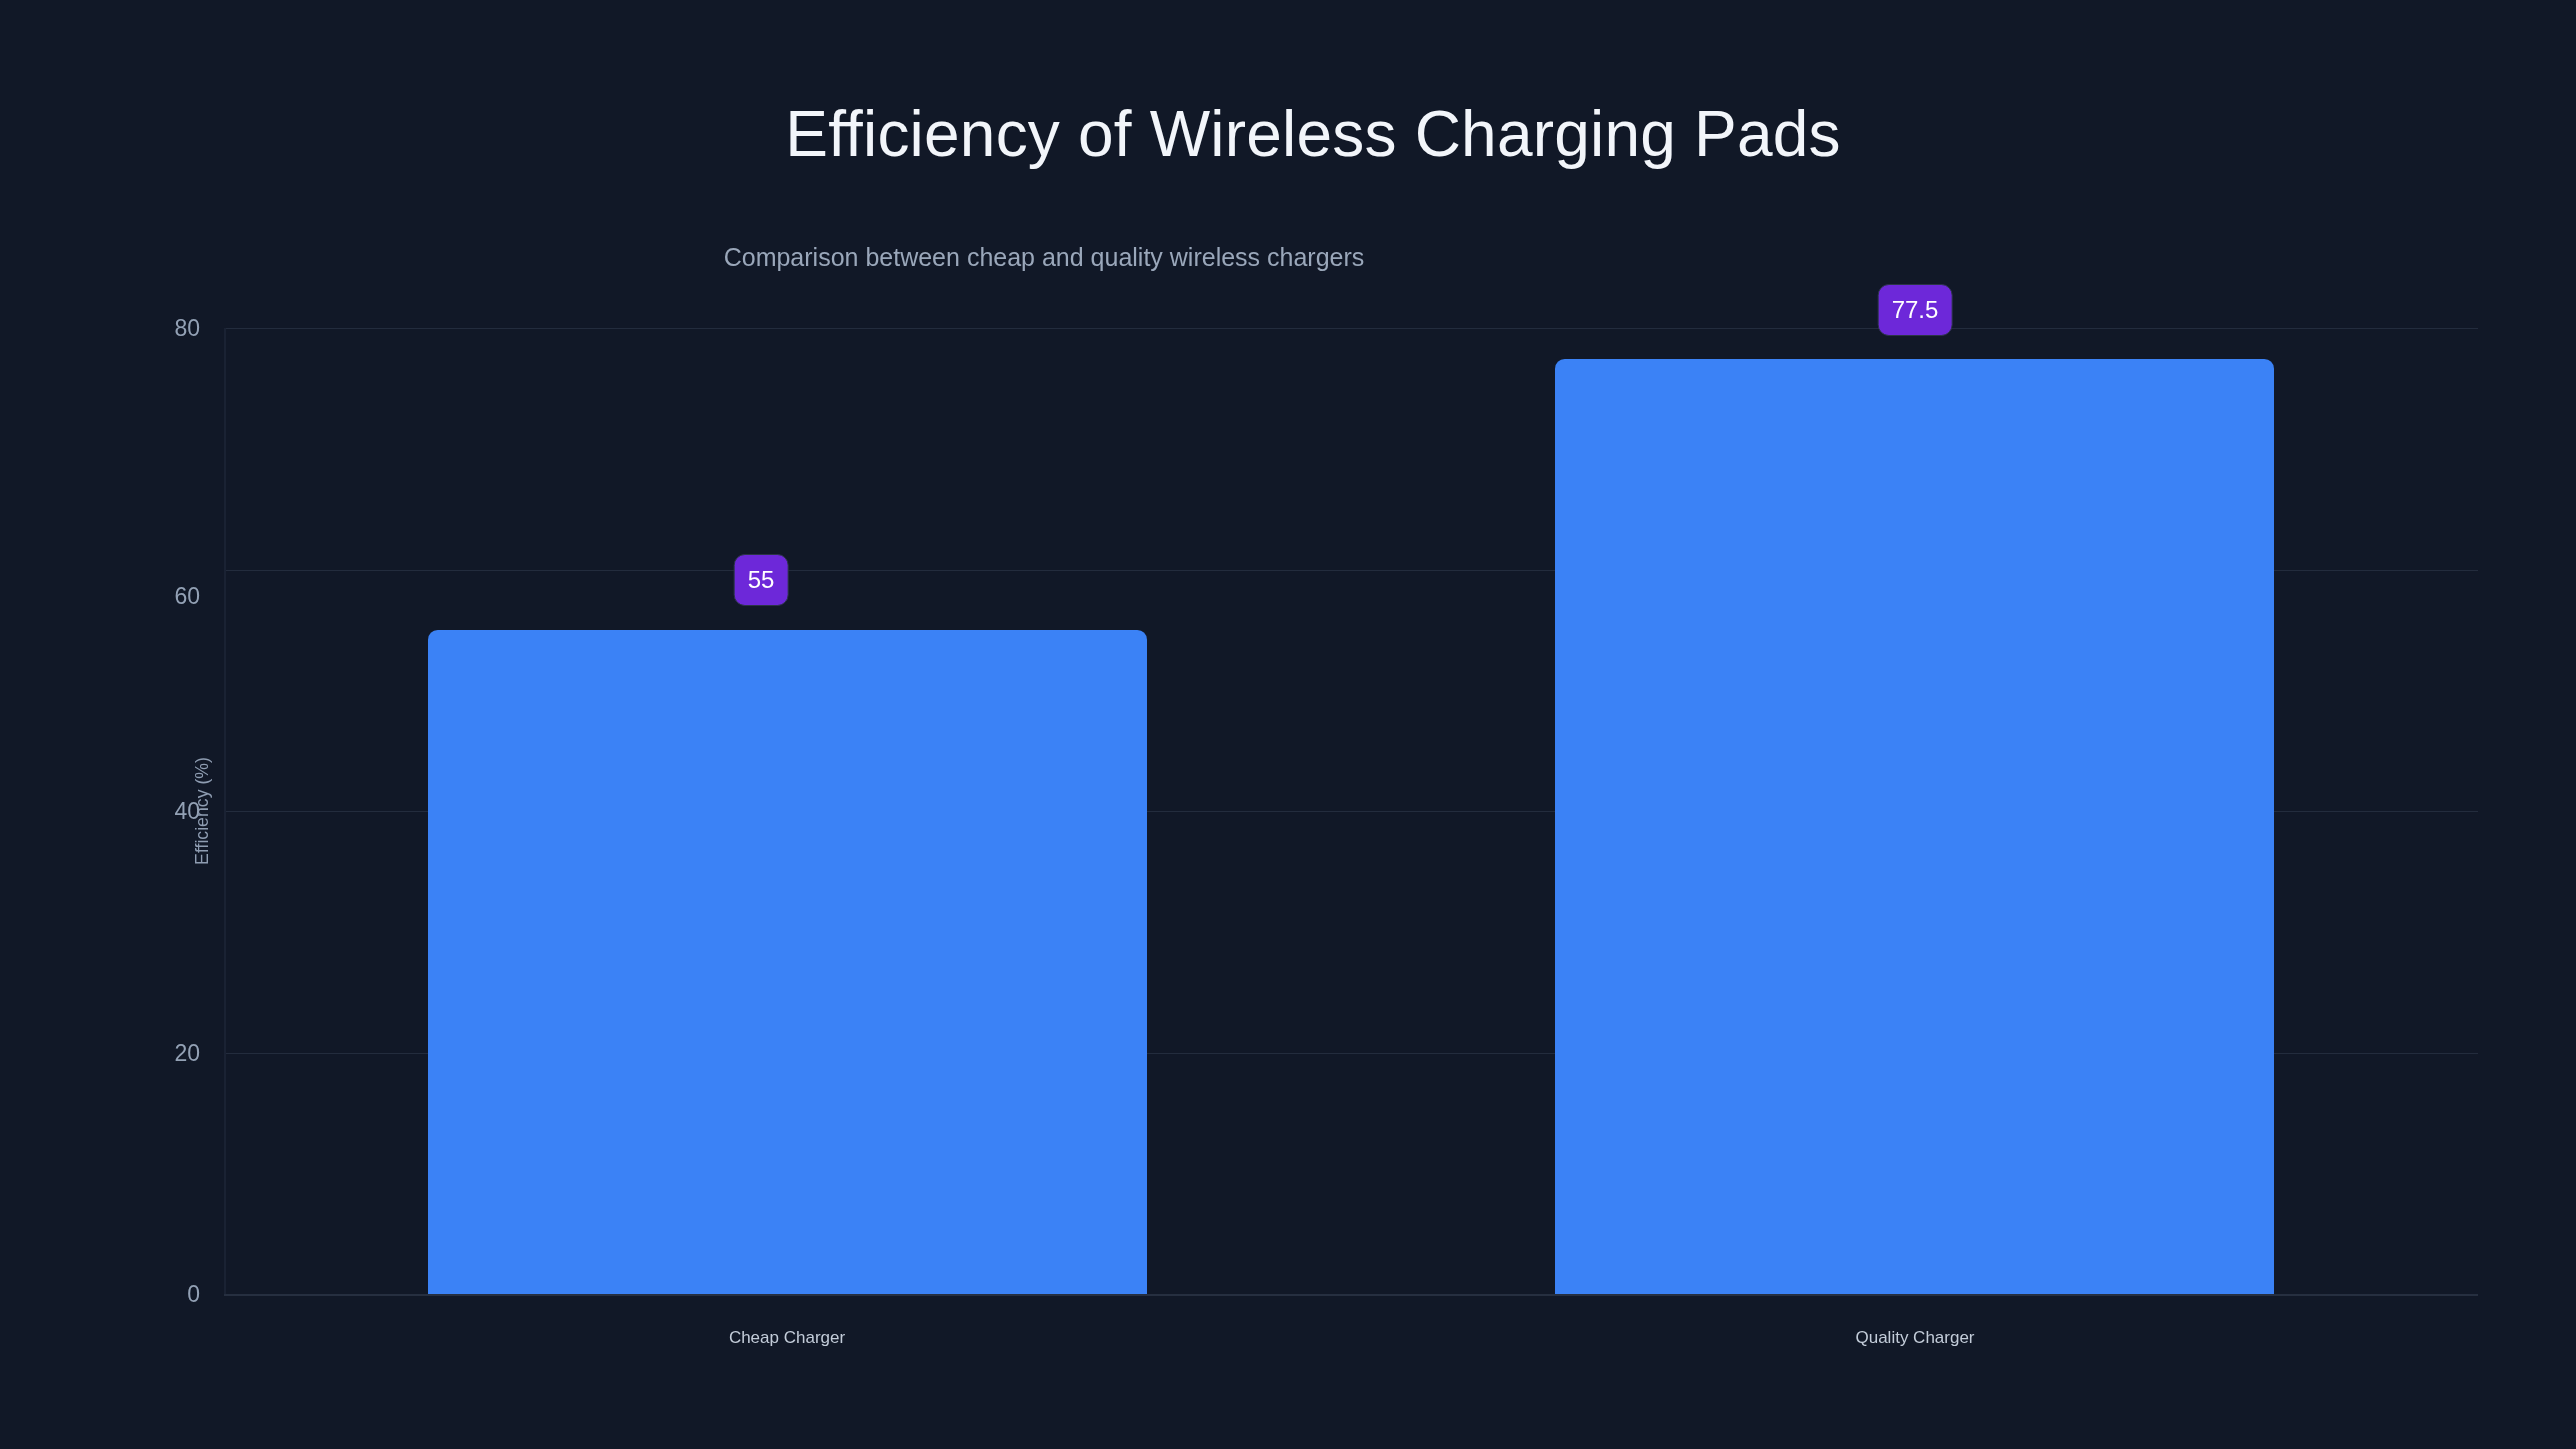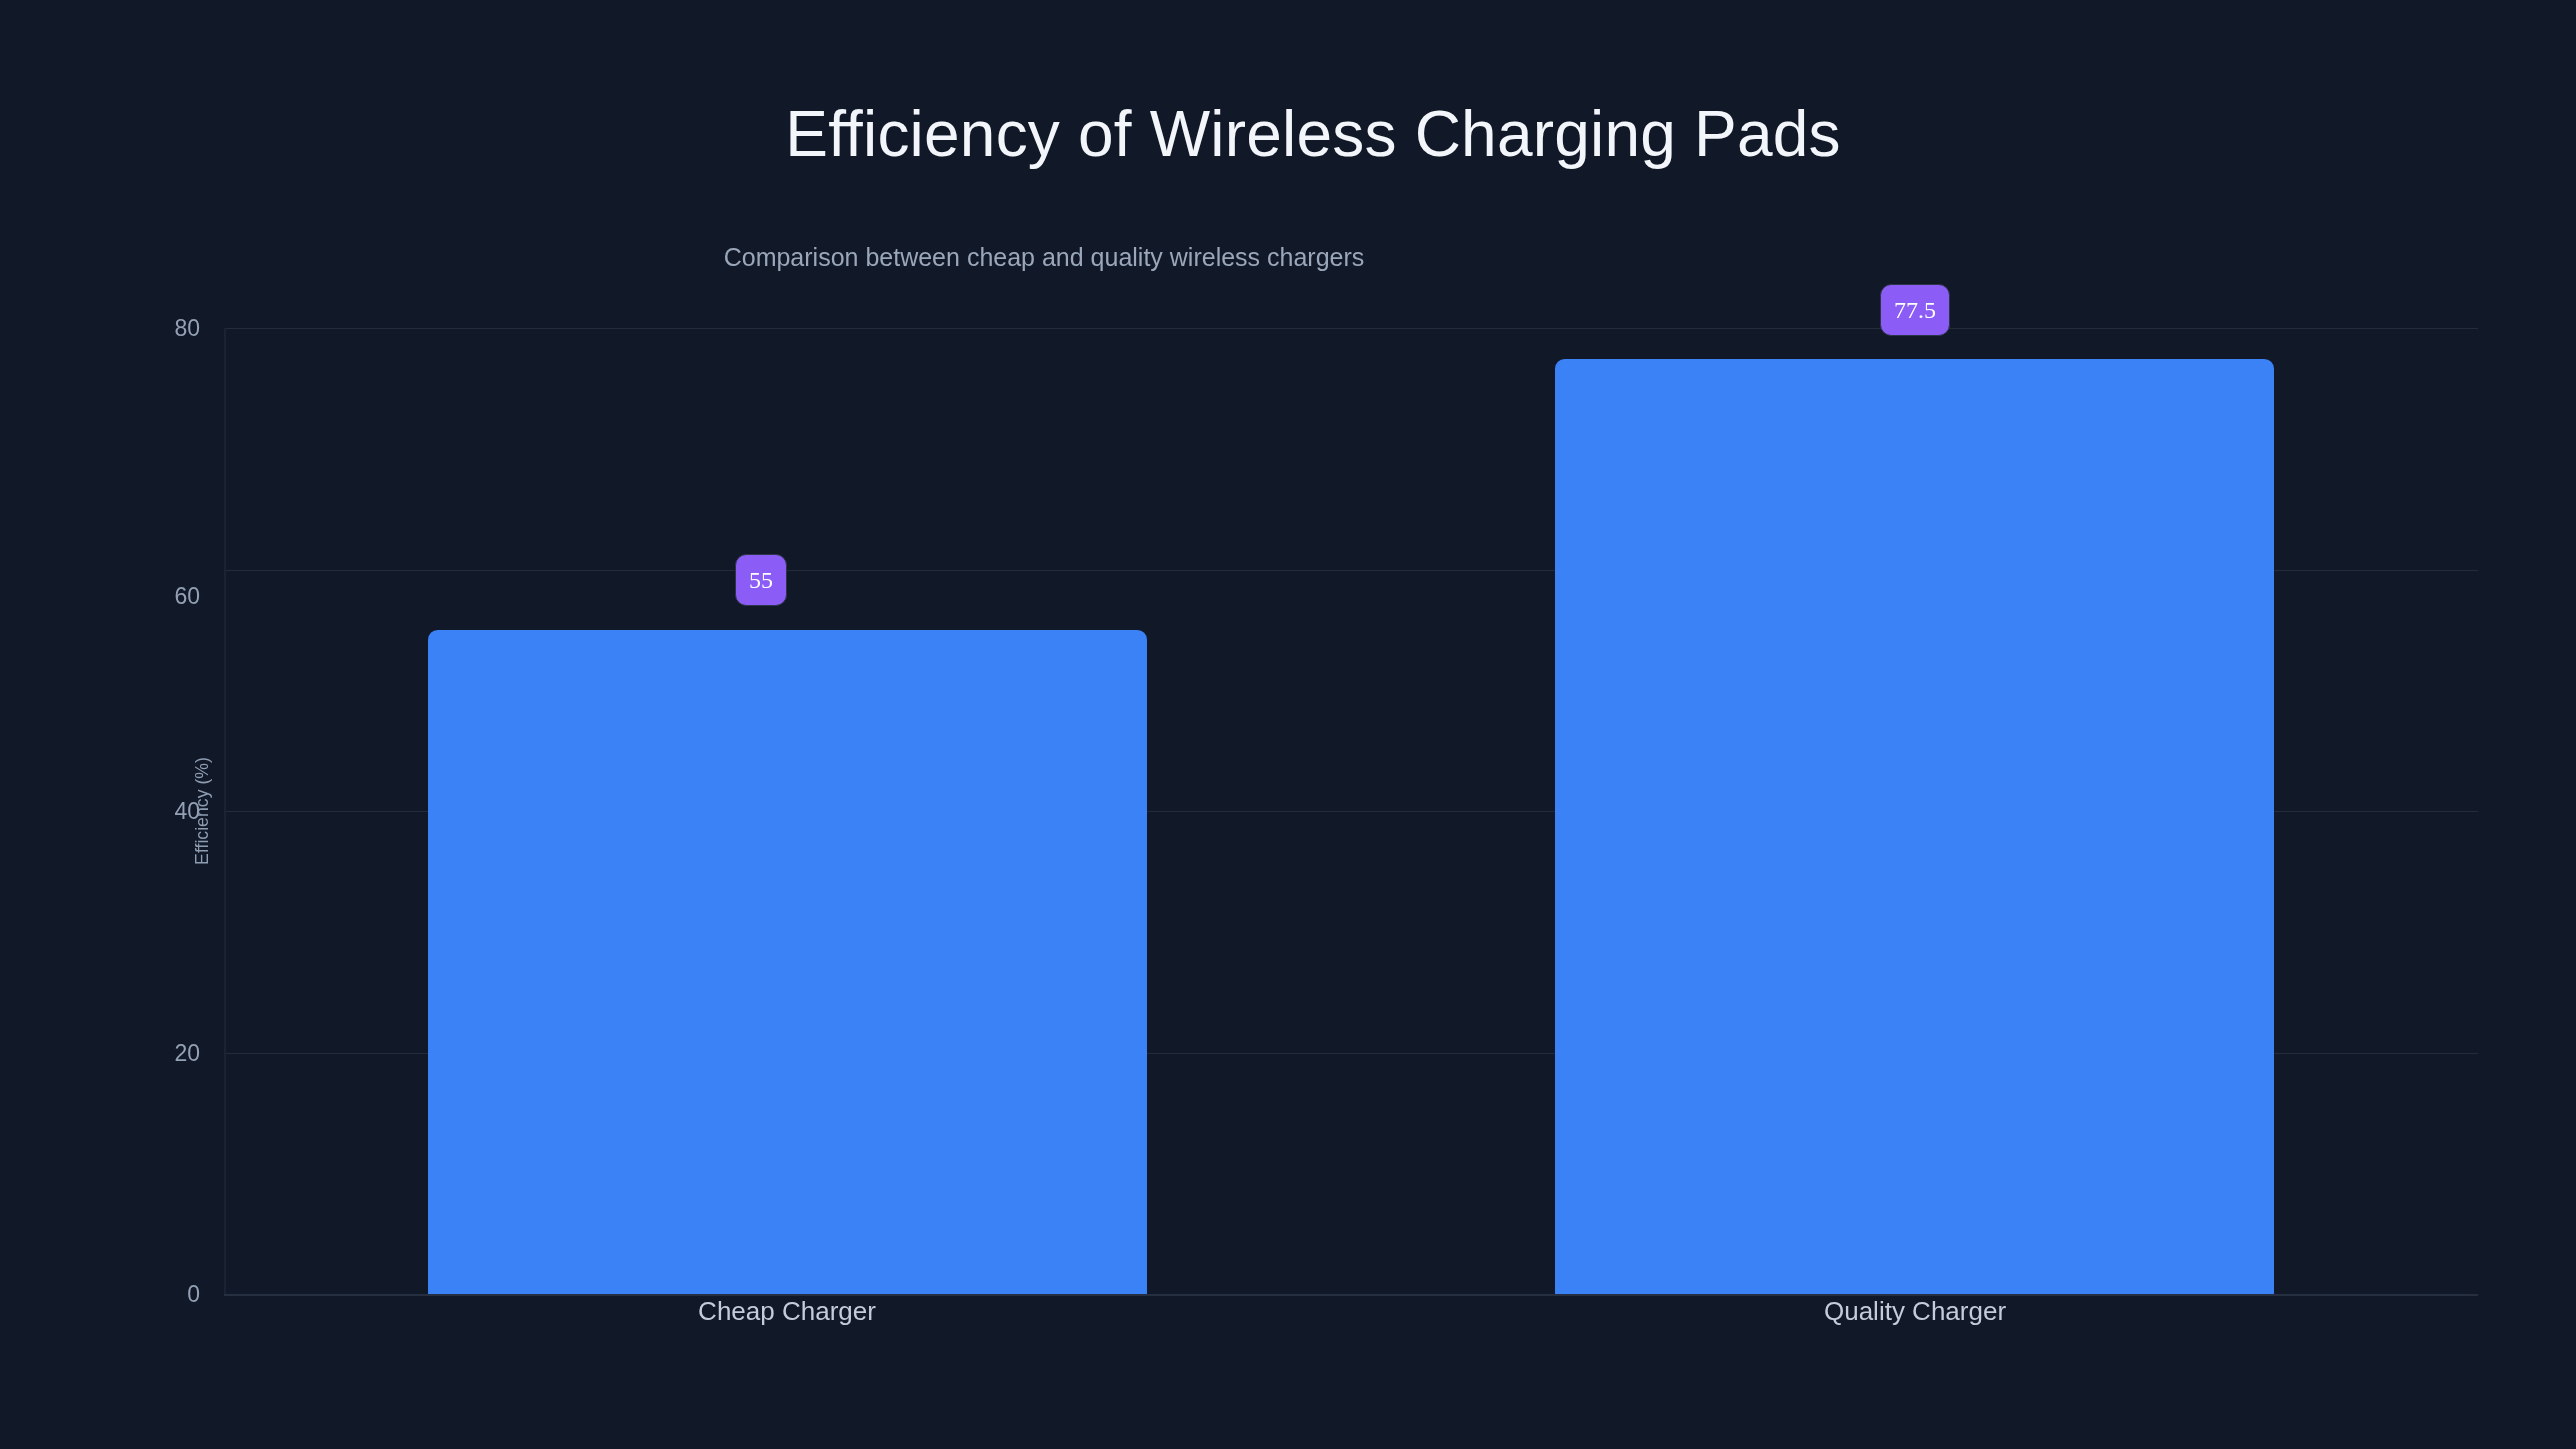--- a/index.html
+++ b/index.html
@@ -101,37 +101,36 @@
   .bar {
     position: absolute;
     background: #3b82f6;
     border-radius: 9.7px 9.7px 0 0;
   }
 
   
   .value-badge {
     position: absolute;
     transform: translateX(-50%);
-    background: #8b5cf6;
+    background: #6d28d9;
     border: 1.6px solid #2b3546;
     border-radius: 11.3px;
     color: #ffffff;
     font-size: 24px;
     line-height: 1;
     padding: 13px 13px;
     white-space: nowrap;
-    font-family: Liberation Serif, serif;
   }
 
   
   .xtick {
     position: absolute;
-    top: 1296px;
+    top: 1328px;
     transform: translateX(-50%);
-    font-size: 26px;
+    font-size: 17px;
     color: #c3ccd9;
     white-space: nowrap;
   }
 </style>
 </head>
 <body>
 
 <div class="canvas">
 
   <div class="chart-title">Efficiency of Wireless Charging Pads</div>

